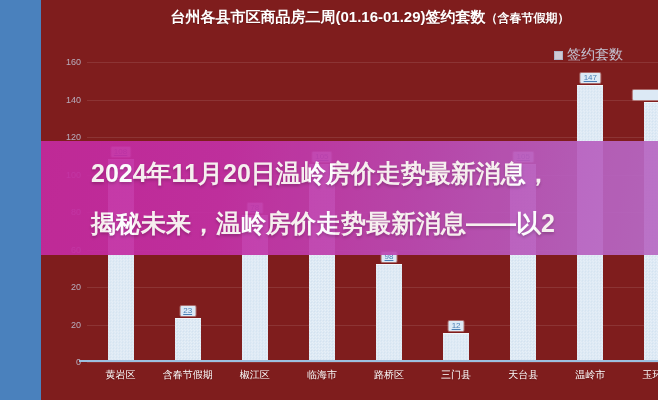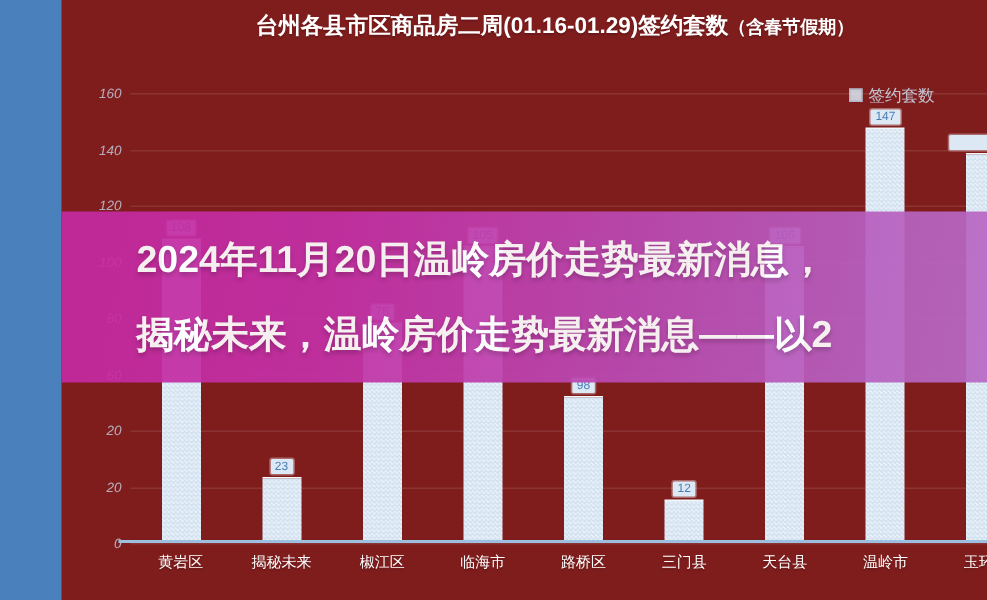--- a/index.html
+++ b/index.html
@@ -14,42 +14,42 @@
   
   .chart-title{
     position:absolute;left:0;top:8px;width:658px;text-align:center;
     color:#ffffff;font-size:15px;font-weight:bold;letter-spacing:0px;
     text-shadow:0 1px 1px rgba(0,0,0,.18);
     white-space:nowrap;
   }
   .chart-title .sub{font-size:12px;font-weight:bold;}
 
   .legend{
-    position:absolute;right:76px;top:56px;
+    position:absolute;right:76px;top:46px;
     display:flex;align-items:center;gap:4px;
-    color:#cfe0f2;font-size:11px;opacity:.85;
+    color:#cfe0f2;font-size:14px;opacity:.85;
   }
   .legend .swatch{
     width:7px;height:7px;background:#dce9f5;display:inline-block;
     border:1px solid #b8d0e8;
   }
 
   .plot{
     position:absolute;left:46px;top:62px;right:8px;bottom:38px;
   }
   .gridline{
     position:absolute;left:0;right:0;height:1px;background:rgba(255,255,255,.10);
   }
   .axis-x{
     position:absolute;left:-8px;right:0;bottom:0;height:2px;background:#9dc0e0;
   }
   .ytick{
     position:absolute;right:calc(100% + 6px);
     transform:translateY(-50%);
-    color:#c9dcf0;font-size:9px;opacity:.75;white-space:nowrap;font-style:italic;
+    color:#c9dcf0;font-size:9px;opacity:.75;white-space:nowrap;
   }
 
   .bars{
     position:absolute;left:0;right:0;top:0;bottom:0;
     display:flex;align-items:flex-end;justify-content:space-around;
   }
   .bar-wrap{
     position:relative;height:100%;display:flex;flex-direction:column;
     justify-content:flex-end;align-items:center;flex:1 1 0;
   }
@@ -58,20 +58,21 @@
     background:
       repeating-conic-gradient(#e8f0f8 0% 25%, #d2e2f0 0% 50%) 50%/3px 3px;
     border-top:1px solid #f2f7fb;
   }
   .bar-label{
     position:absolute;left:50%;transform:translateX(-50%);
     background:#dce9f5;color:#4a7fb5;
     font-size:8px;line-height:10px;padding:0px 3px;
     border-radius:1px;white-space:nowrap;
     box-shadow:0 0 0 1px rgba(255,255,255,.35);
+    text-decoration:underline;
   }
   .xlabels{
     position:absolute;left:46px;right:8px;bottom:12px;height:20px;
     display:flex;justify-content:space-around;align-items:flex-start;
   }
   .xlabel{
     flex:1 1 0;text-align:center;color:#ffffff;font-size:10px;
     font-weight:normal;white-space:nowrap;
     text-shadow:0 1px 1px rgba(0,0,0,.2);
   }
@@ -187,21 +188,21 @@
         <div class="bar-wrap">
           <div class="bar-label" style="bottom: calc(86.25% + 3px); padding-left: 32px;">138</div>
           <div class="bar" style="height: 86.25%;"></div>
         </div>
       </div>
     <div class="axis-x"></div>
   </div>
 
   <div class="xlabels" id="xlabels">
       <div class="xlabel">黄岩区</div>
-      <div class="xlabel">揭秘未来</div>
+      <div class="xlabel">含春节假期</div>
       <div class="xlabel">椒江区</div>
       <div class="xlabel">临海市</div>
       <div class="xlabel">路桥区</div>
       <div class="xlabel">三门县</div>
       <div class="xlabel">天台县</div>
       <div class="xlabel">温岭市</div>
       <div class="xlabel">玉环市</div>
     </div>
 
   <div class="overlay">

